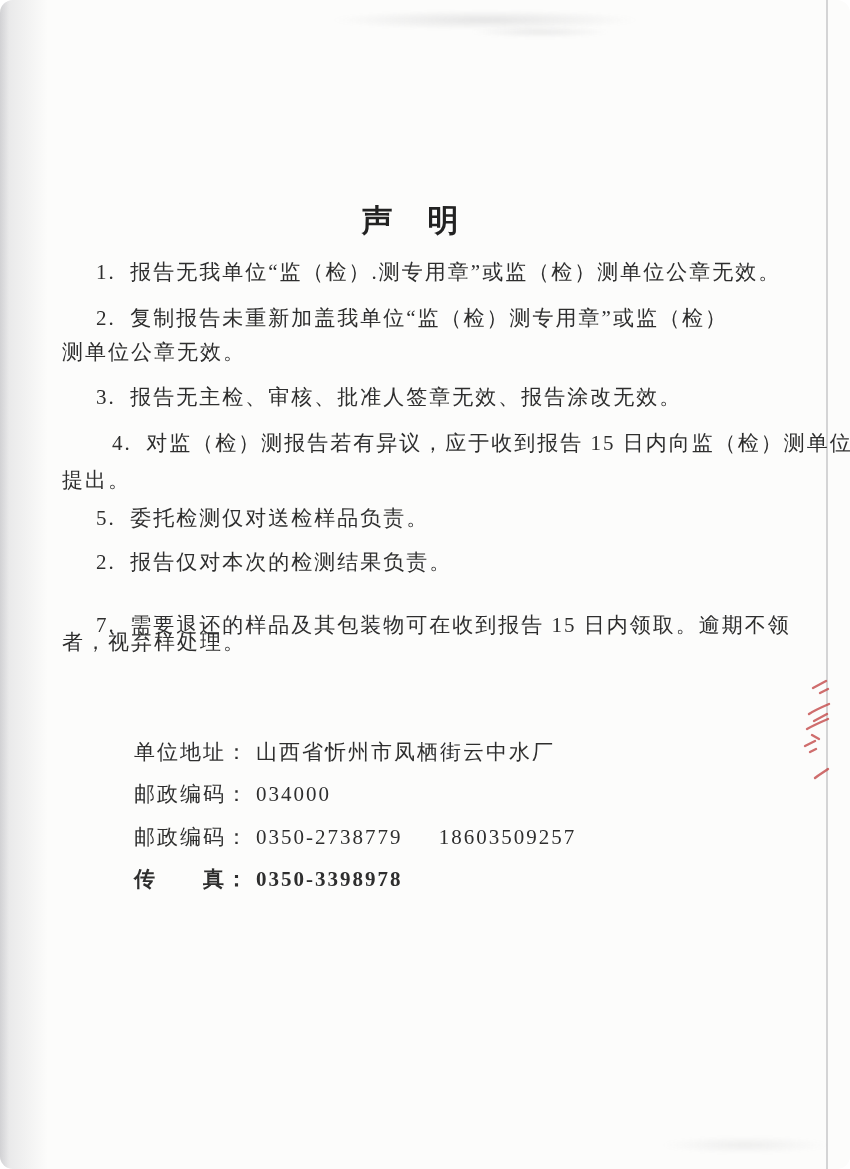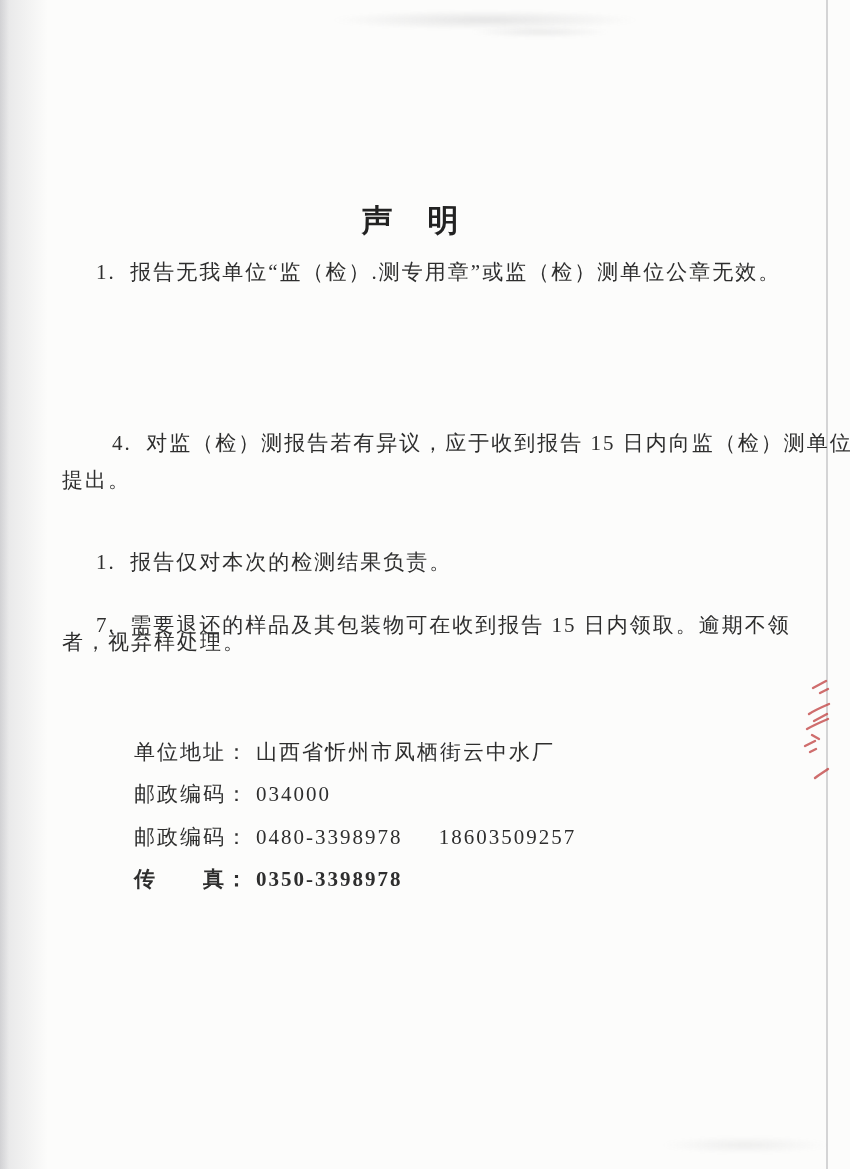--- a/index.html
+++ b/index.html
@@ -8,20 +8,21 @@
     background: #ffffff;
   }
   .page {
     position: relative;
     width: 850px;
     height: 1169px;
     background: #fcfcfb;
     overflow: hidden;
     font-family: "Liberation Serif", "DejaVu Serif", serif;
     color: #2e2e2e;
+    border-radius: 13px;
   }
   
   .edge-left {
     position: absolute;
     left: 0; top: 0; bottom: 0;
     width: 48px;
     background: linear-gradient(to right, rgba(170,170,176,0.28), rgba(255,255,255,0));
     pointer-events: none;
   }
   .edge-left-inner {
@@ -101,34 +102,38 @@
   <div class="edge-left"></div>
   <div class="edge-left-inner"></div>
   <div class="scan-line-right"></div>
   <div class="smudge-a"></div>
   <div class="smudge-b"></div>
   <div class="smudge-c"></div>
 
   <div class="doc-title">声　明</div>
 
   <div class="line indent" style="top:259px;text-align:center;">1.  报告无我单位“监（检）.测专用章”或监（检）测单位公章无效。</div>
+  <div class="line indent" style="top:305px;">2.  复制报告未重新加盖我单位“监（检）测专用章”或监（检）</div>
+  <div class="line flush" style="top:339px;">测单位公章无效。</div>
+  <div class="line indent" style="top:384px;">3.  报告无主检、审核、批准人签章无效、报告涂改无效。</div>
   <div class="line indent" style="top:430px;margin-left:16px;">4.  对监（检）测报告若有异议，应于收到报告 15 日内向监（检）测单位</div>
   <div class="line flush" style="top:467px;">提出。</div>
-  <div class="line indent" style="top:549px;">1.  报告仅对本次的检测结果负责。</div>
+  <div class="line indent" style="top:505px;">5.  委托检测仅对送检样品负责。</div>
+  <div class="line indent" style="top:549px;">2.  报告仅对本次的检测结果负责。</div>
   <div class="line indent" style="top:612px;text-align:right;">7.  需要退还的样品及其包装物可在收到报告 15 日内领取。逾期不领</div>
   <div class="line contact-line" style="top:712px;">
     <span class="label">单位地址：</span><span class="value">山西省忻州市凤栖街云中水厂</span>
   </div>
 
   <div class="line flush" style="top:629px;">者，视弃样处理。</div>
   <div class="line contact-line" style="top:754px;text-align:right;">
     <span class="label">邮政编码：</span><span class="value">034000</span>
   </div>
   <div class="line contact-line" style="top:797px;">
-    <span class="label">邮政编码：</span><span class="value">0480-3398978     18603509257</span>
+    <span class="label">邮政编码：</span><span class="value">0350-2738779     18603509257</span>
   </div>
   <div class="line contact-line" style="top:839px;font-weight:bold;">
     <span class="label">传　　真：</span><span class="value">0350-3398978</span>
   </div>
 
   <svg class="stamp-fragment" width="34" height="130" viewBox="0 0 34 130">
     <g fill="none" stroke-width="2.4" stroke-linecap="round" stroke="#c44a4a">
       <path d="M14 26 L27 19"></path>
       <path d="M21 31 L29 27"></path>
       <path d="M10 52 C16 48, 23 45, 30 42"></path>

